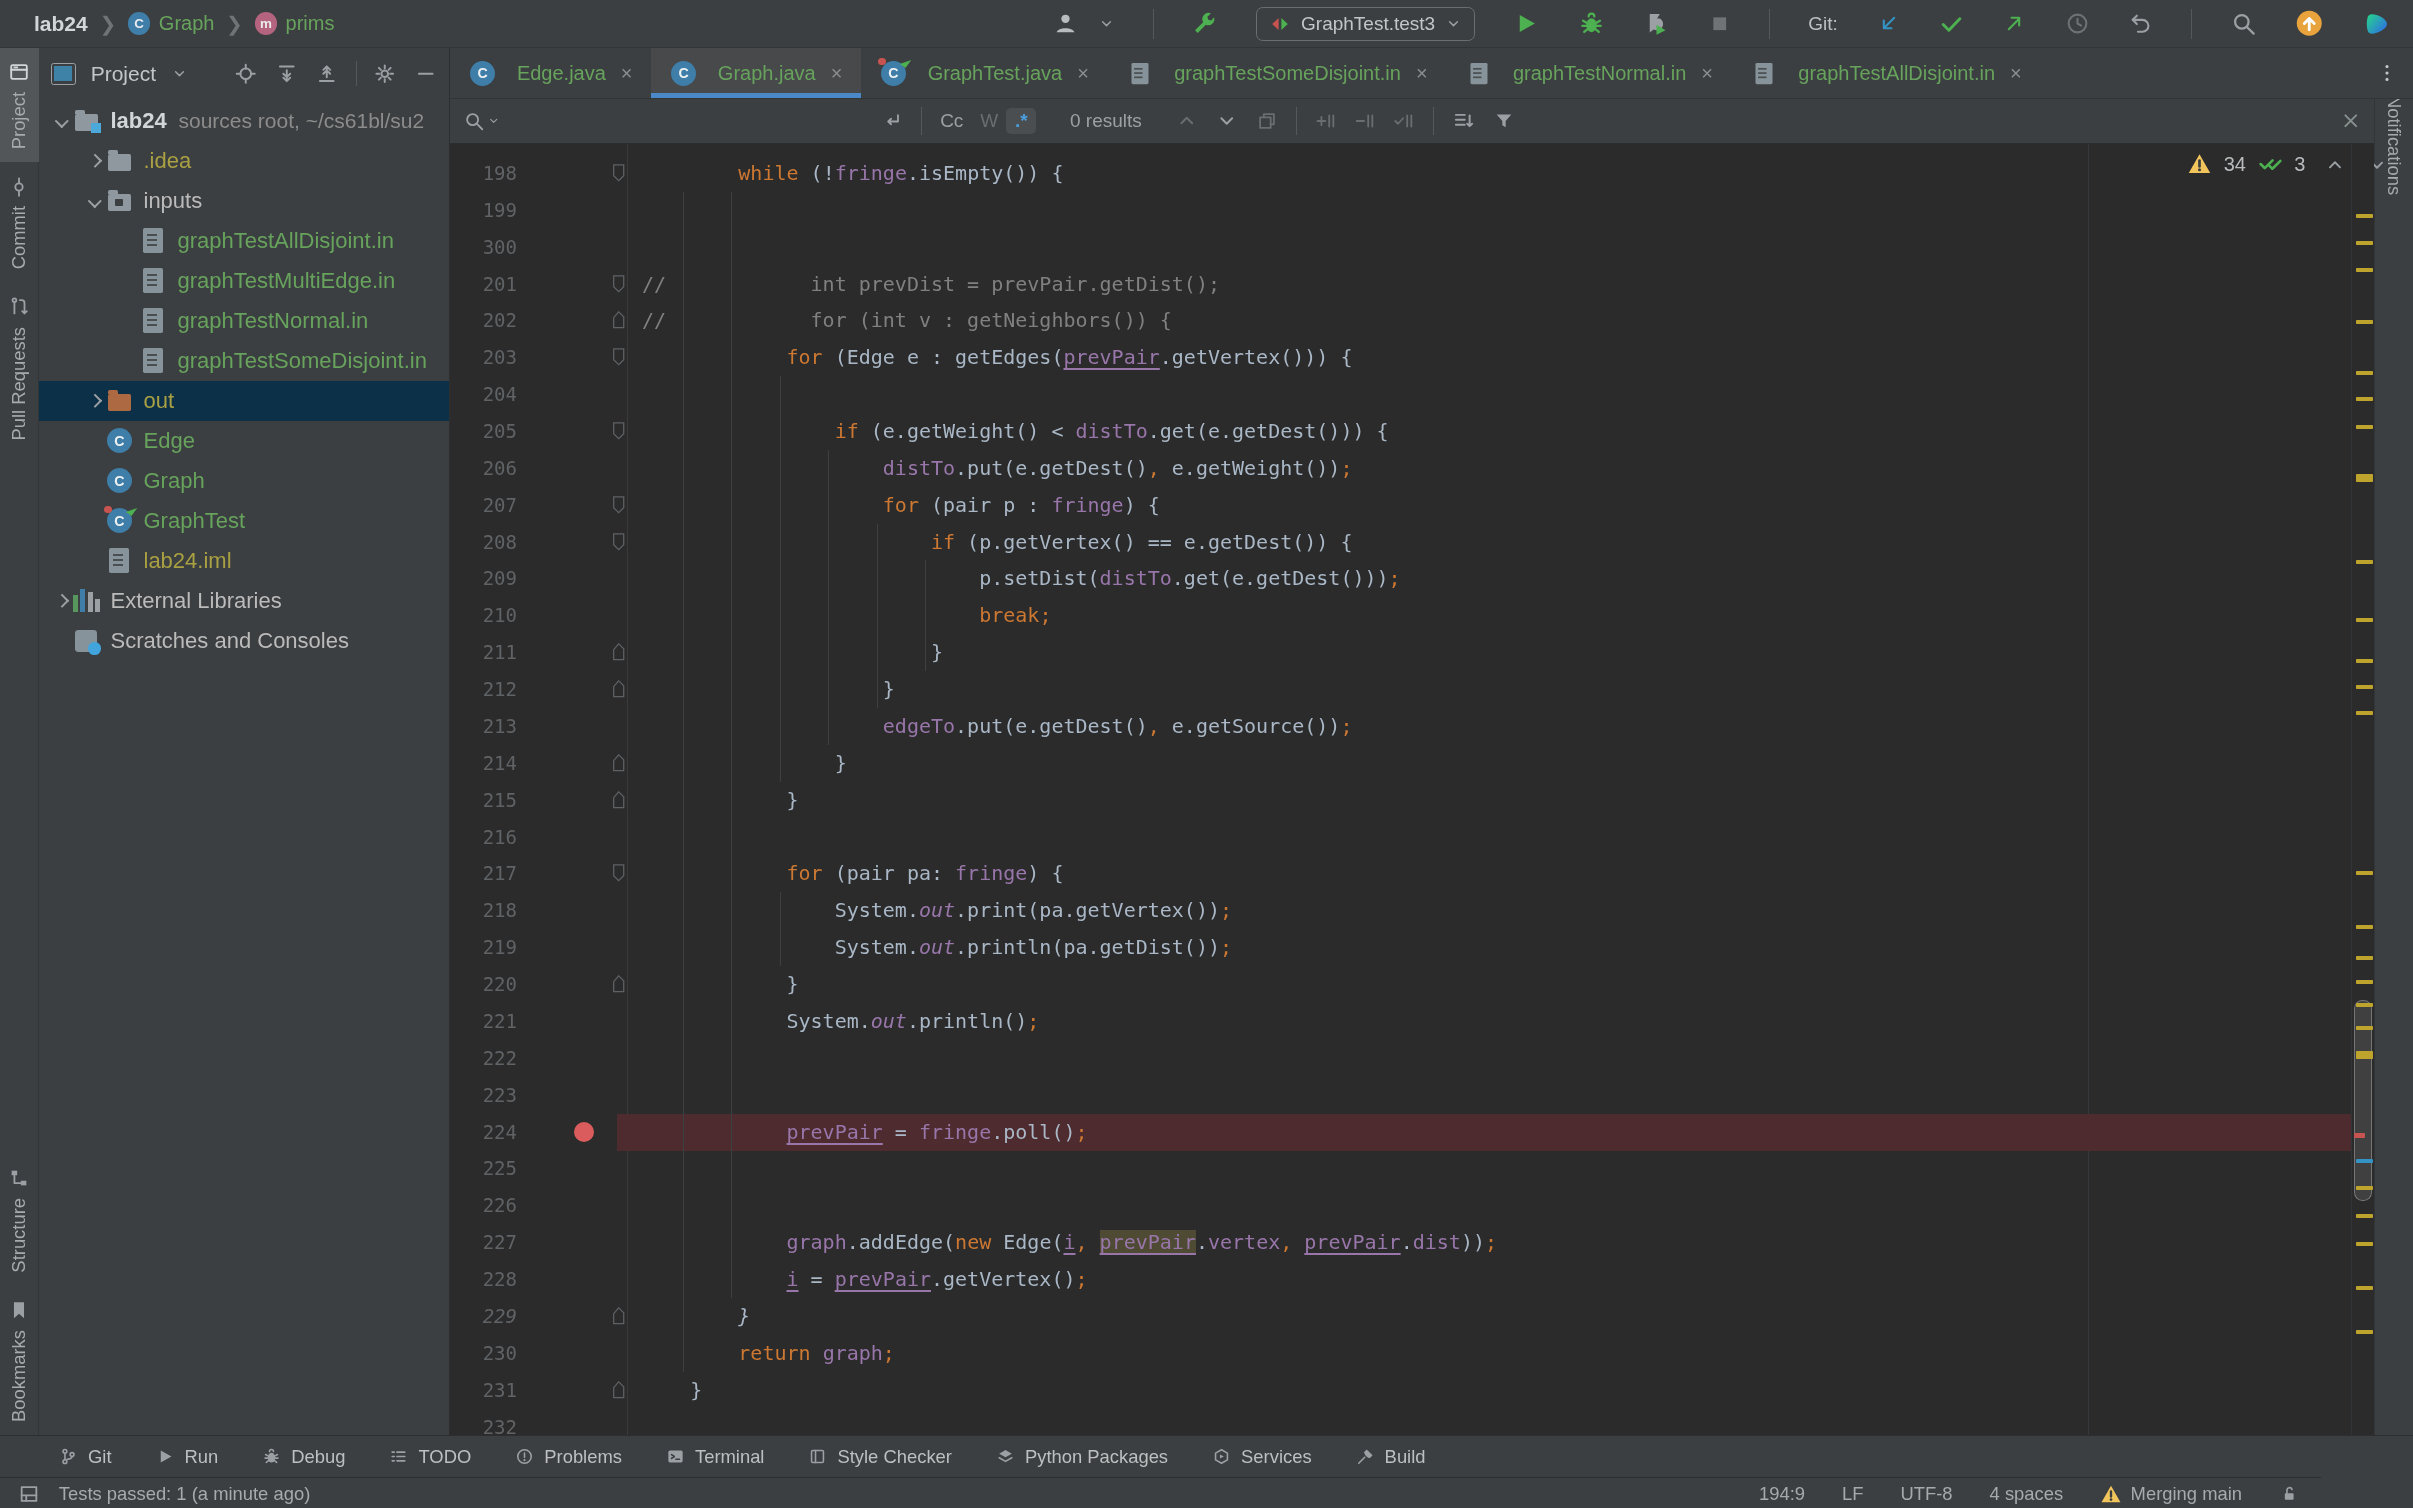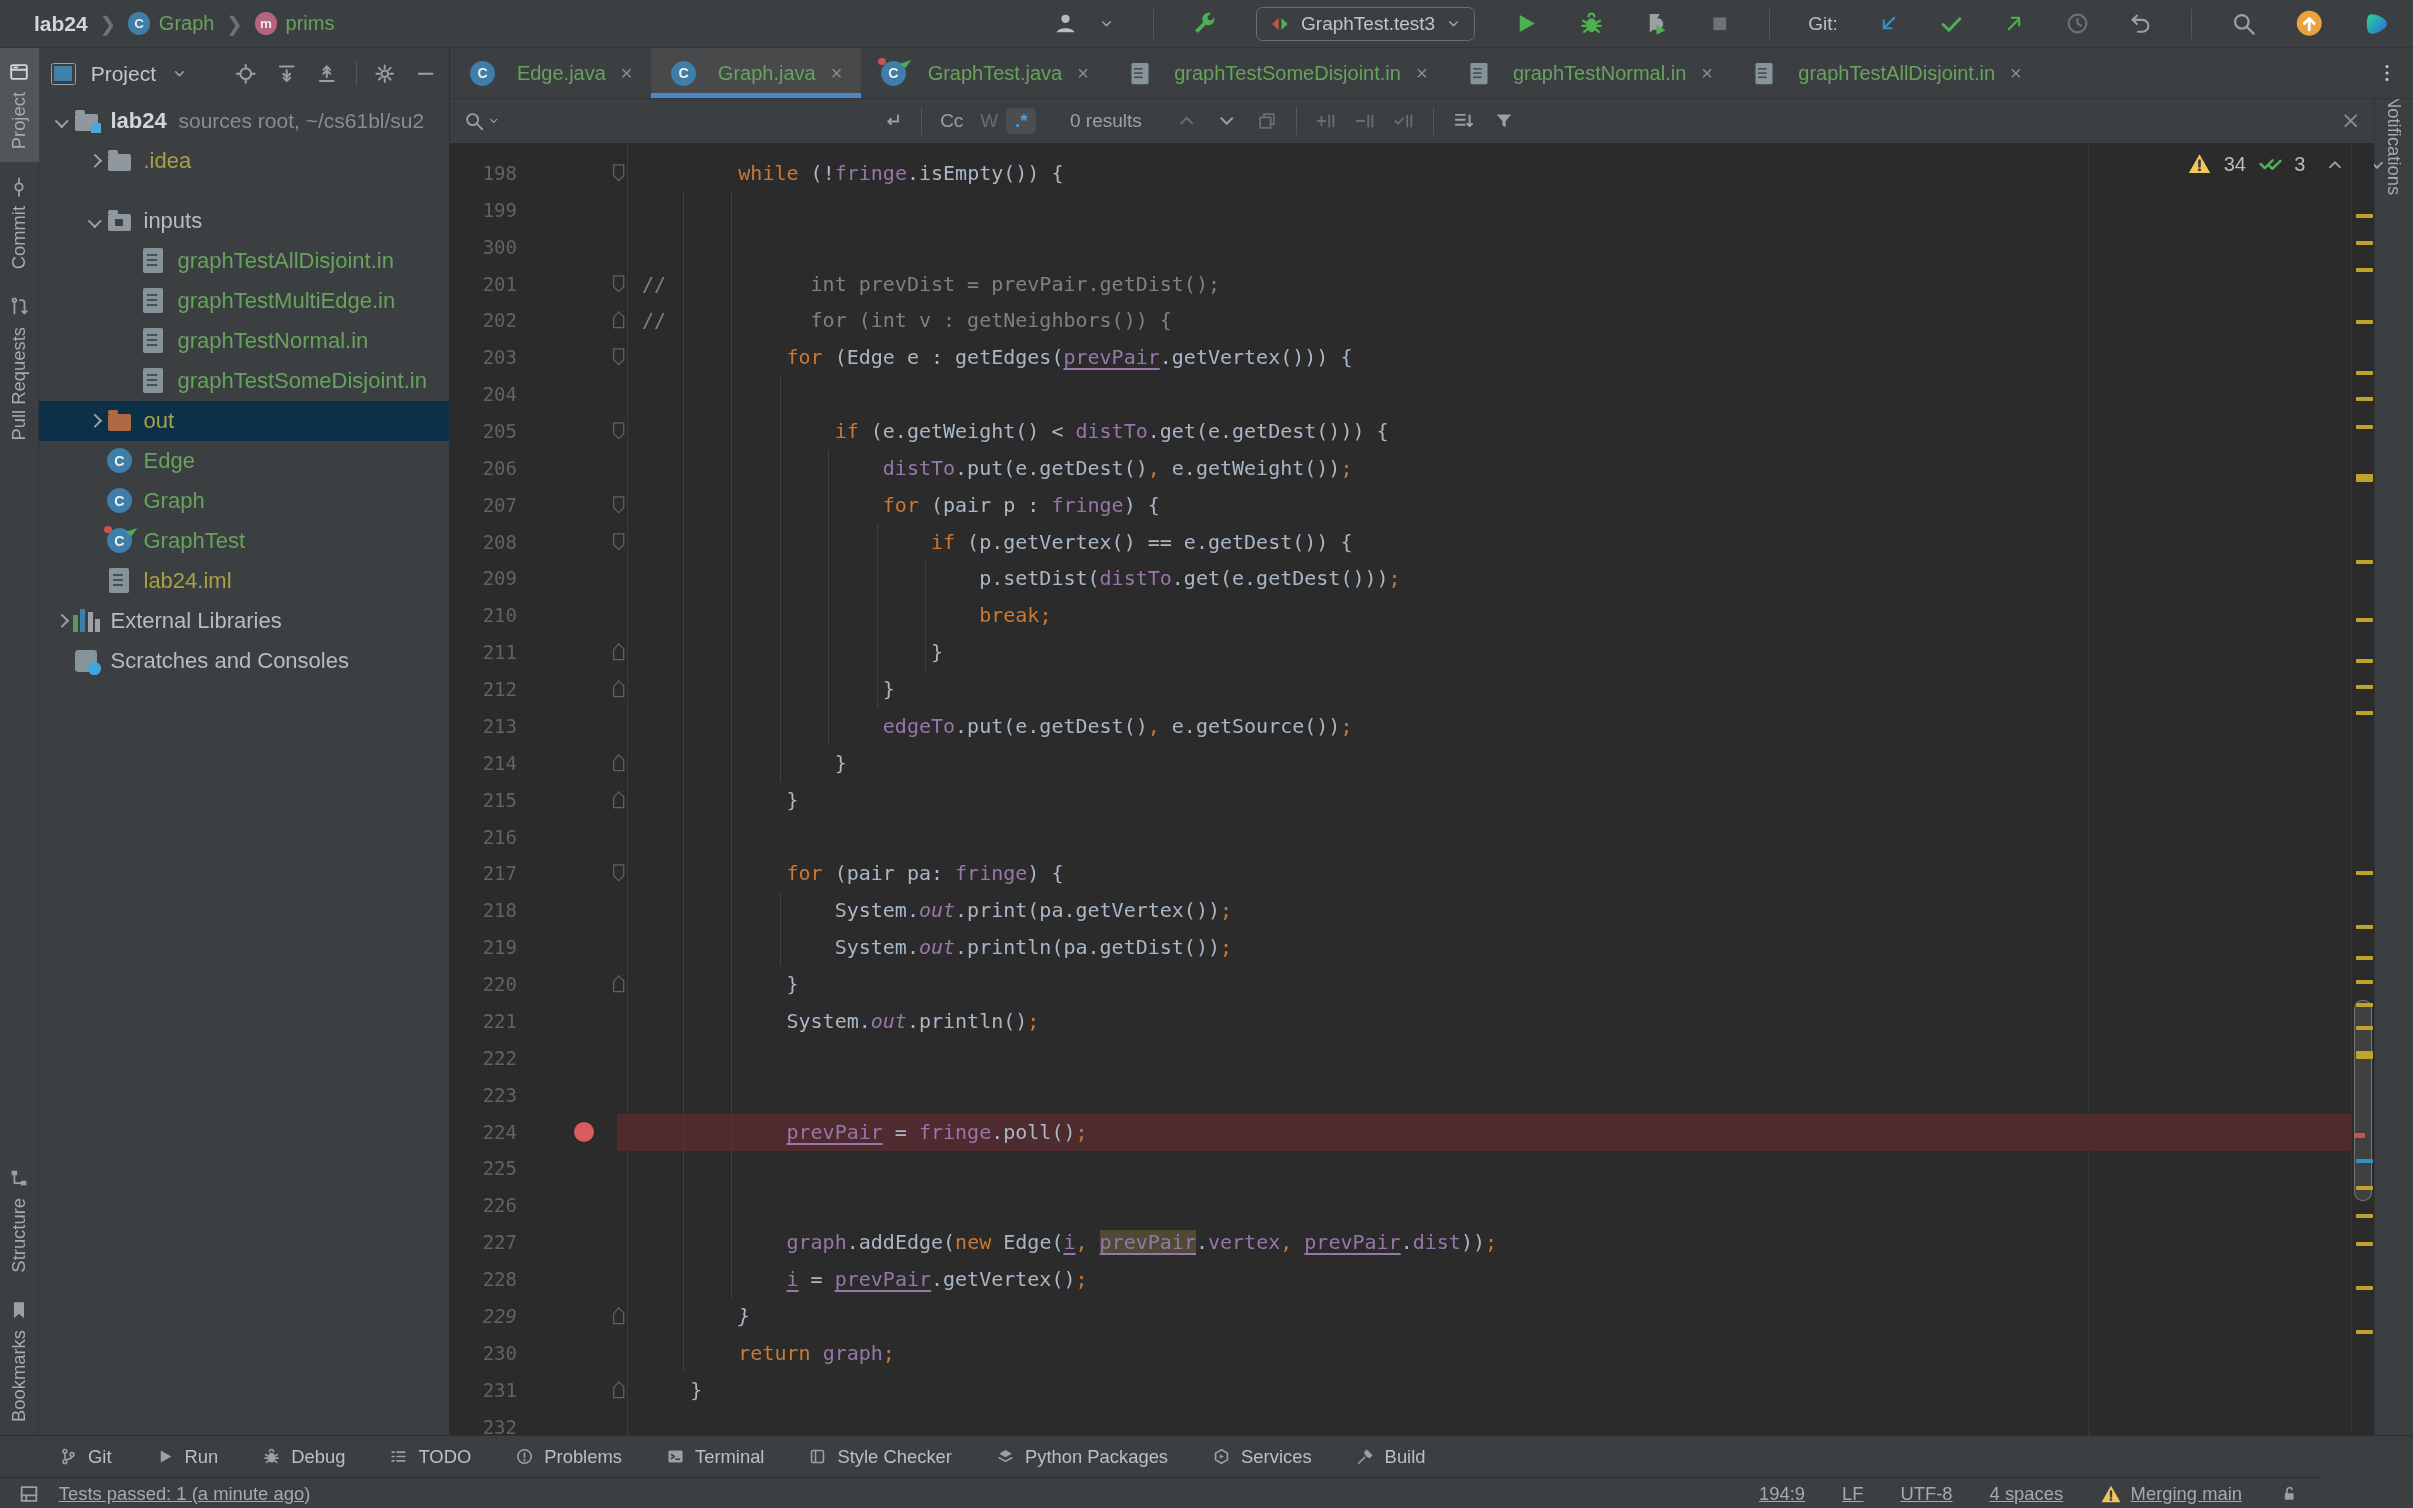--- a/index.html
+++ b/index.html
@@ -126,21 +126,21 @@
   .smark { position:absolute; border-radius:0.8px; }
   #sthumb { position:absolute; left:1.7px; width:18.4px; border:0.8px solid rgba(255,255,255,.28);
     background:rgba(255,255,255,.10); border-radius:8.4px; }
 
   
   #bottombar { left:0; top:1435px; width:2413px; height:42px; background:#3c3f41;
     border-top:0.8px solid #2c2e30; display:flex; align-items:center; gap:44px; padding-left:59px; }
   .bb-item { display:flex; align-items:center; gap:10px; color:#bdbfc1; font-size:18.4px; }
   .bb-item .ticon { color:#9aa0a3; }
   #statusbar { left:0; top:1477px; width:2321px; height:32px; background:#3c3f41;
-    border-top:0.8px solid #2c2e30; display:flex; align-items:center; color:#a7aaac; font-size:18.4px;text-decoration:underline; }
+    border-top:0.8px solid #2c2e30; display:flex; align-items:center; color:#a7aaac; font-size:18.4px; }
   #status-left { display:flex; align-items:center; gap:18.4px; padding-left:18.4px; }
   #status-right { margin-left:auto; display:flex; align-items:center; gap:37px; padding-right:22px; }
   .st-item { display:flex; align-items:flex-start; gap:8.4px; }
 </style>
 </head>
 <body>
 
 <div id="app">
 
   <div id="toolbar" class="abs">
@@ -384,21 +384,21 @@
           <span style="color: rgb(211, 214, 216); font-weight: bold;">lab24</span>
           <span class="tree-suffix">sources root, ~/cs61bl/su2</span>
         </div>
         <div class="tree-row" style="padding-left: 44px;">
           <span class="chev right"></span>
           <span class="tree-icon">
             <span class="folder"></span>
           </span>
           <span style="color: rgb(168, 160, 66);">.idea</span>
         </div>
-        <div class="tree-row" style="padding-left: 44px; margin-top: 20px;">
+        <div class="tree-row" style="padding-left: 44px;">
           <span class="chev down"></span>
           <span class="tree-icon">
             <span class="folder dotted"></span>
           </span>
           <span style="color: rgb(187, 187, 187);">inputs</span>
         </div>
         <div class="tree-row" style="padding-left: 78px;">
           <span style="width: 22px; flex: 0 0 auto;"></span>
           <span class="tree-icon">
             <span class="doc"></span>

